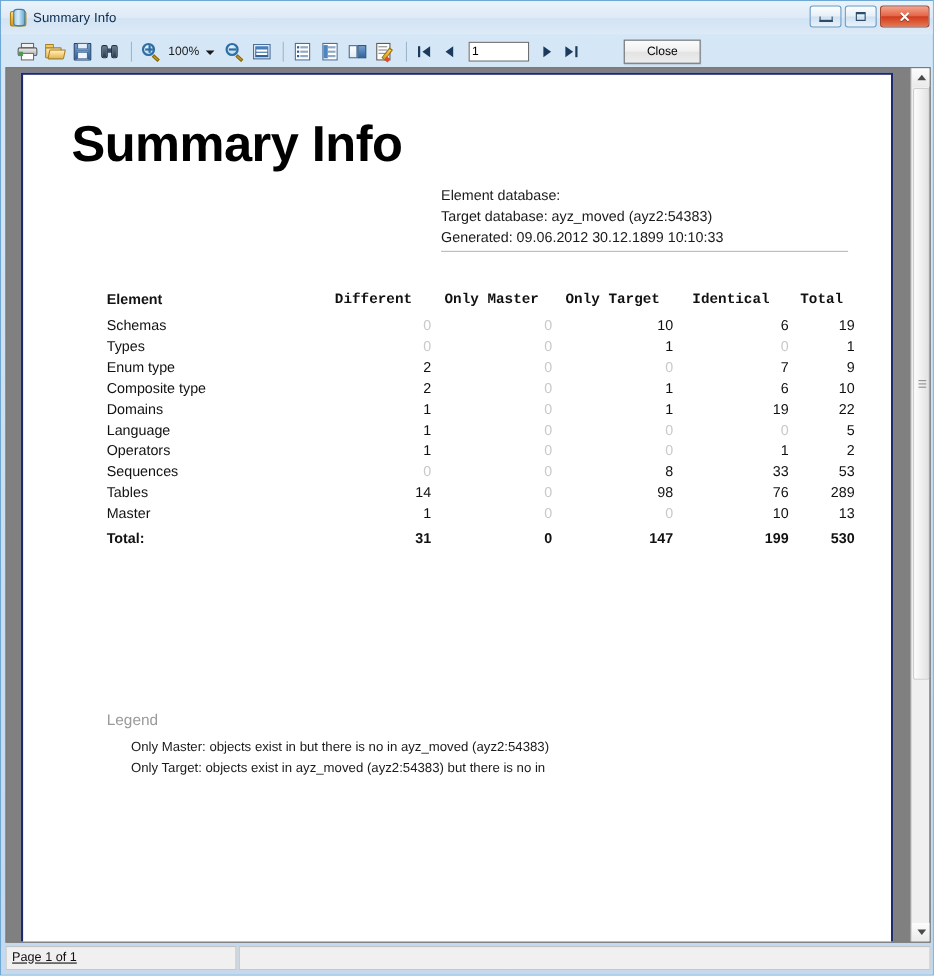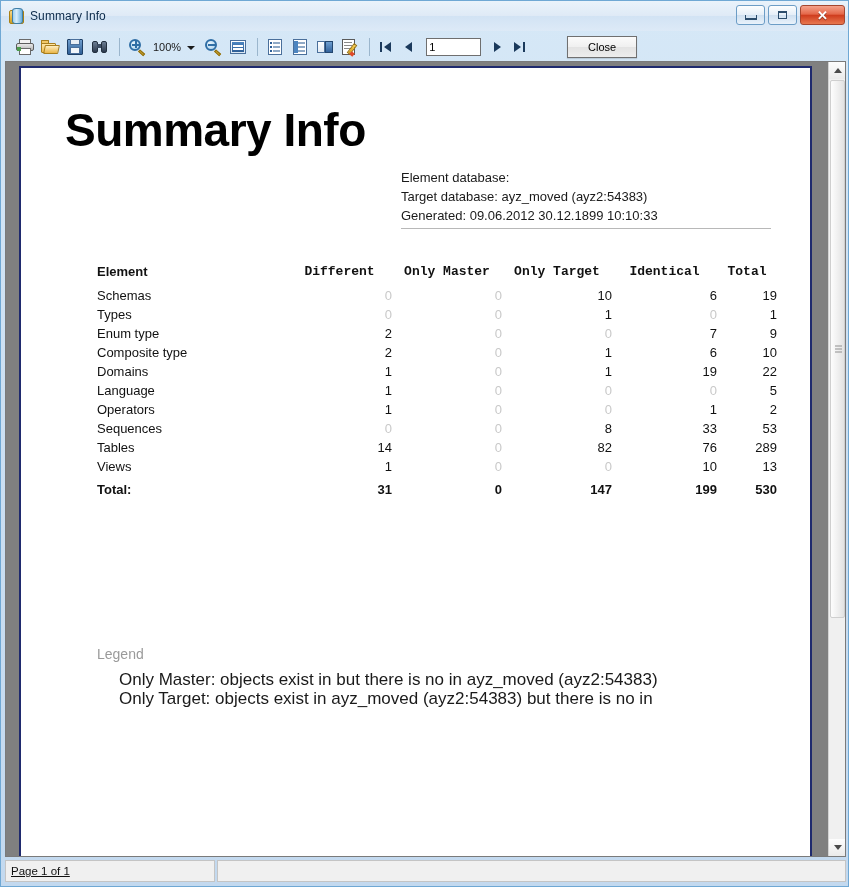--- a/index.html
+++ b/index.html
@@ -307,21 +307,21 @@
     position: absolute;
     left: 76px; top: 578px;
     font-size: 14px;
     color: #9a9a9a;
   }
   .legend-lines {
     position: absolute;
     left: 98px; top: 602px;
   }
   .legend-line {
-    font-size: 17px;
+    font-size: 12px;
     color: #1a1a1a;
     line-height: 19px;
     white-space: nowrap;
   }
 
   
   .vscroll {
     position: absolute;
     right: 0; top: 0;
     width: 17px;
@@ -628,26 +628,26 @@
               <td class="num zero">0</td>
               <td class="num zero">0</td>
               <td class="num">8</td>
               <td class="num">33</td>
               <td class="num">53</td>
             </tr>
             <tr>
               <td class="el">Tables</td>
               <td class="num">14</td>
               <td class="num zero">0</td>
-              <td class="num">82</td>
+              <td class="num">98</td>
               <td class="num">76</td>
               <td class="num">289</td>
             </tr>
             <tr>
-              <td class="el">Views</td>
+              <td class="el">Master</td>
               <td class="num">1</td>
               <td class="num zero">0</td>
               <td class="num zero">0</td>
               <td class="num">10</td>
               <td class="num">13</td>
             </tr>
             <tr class="total-row">
               <td class="el">Total:</td>
               <td class="num">31</td>
               <td class="num">0</td>

